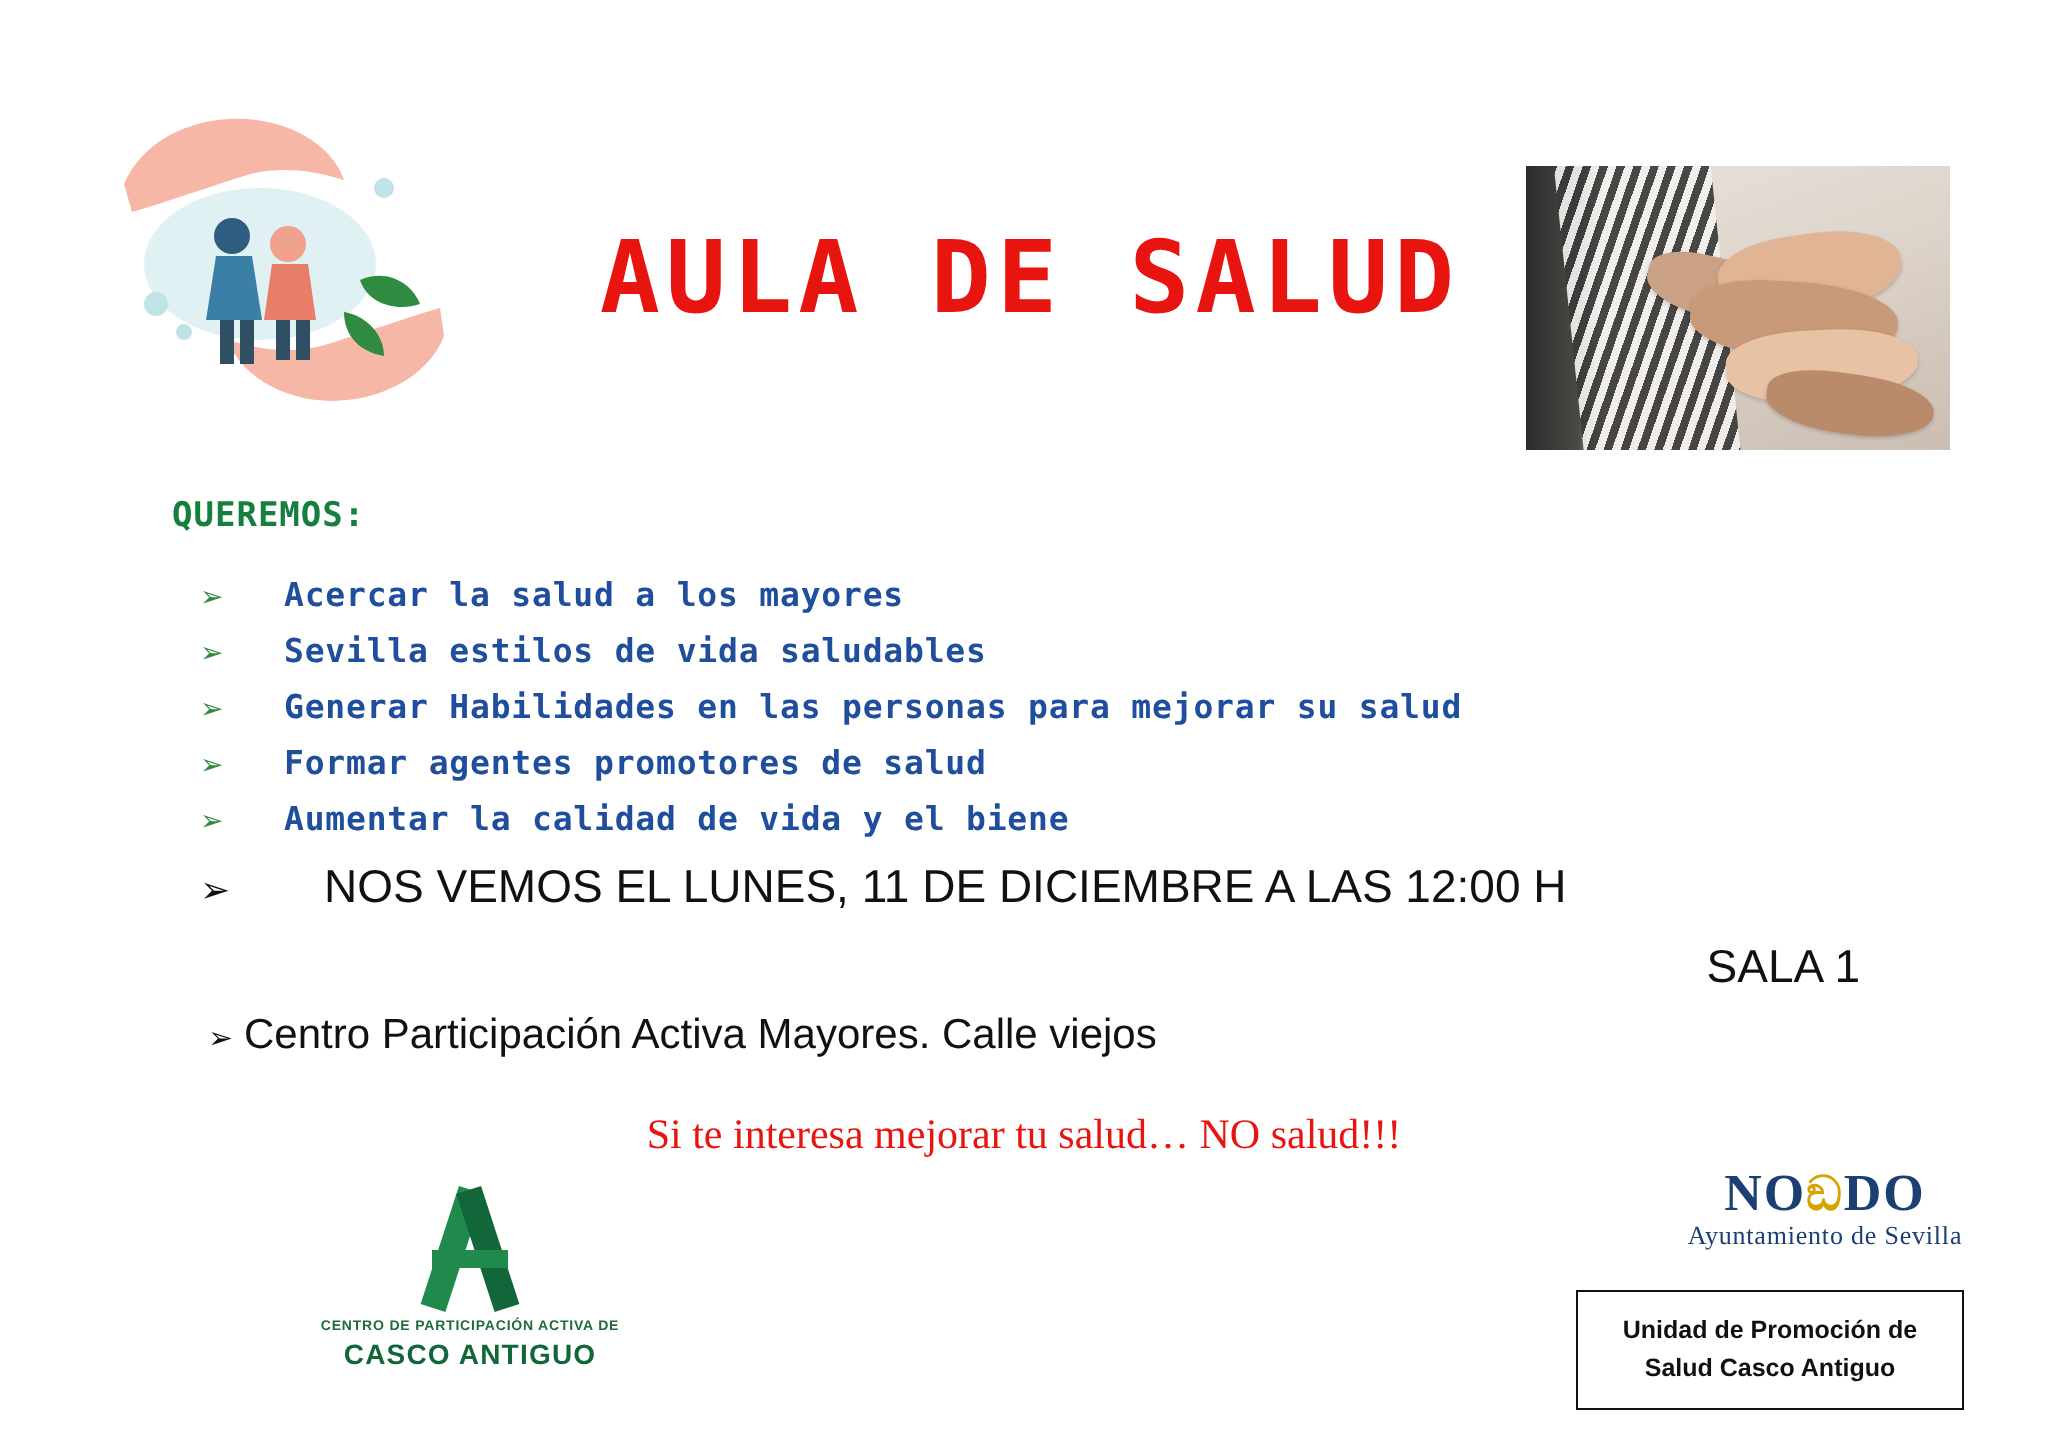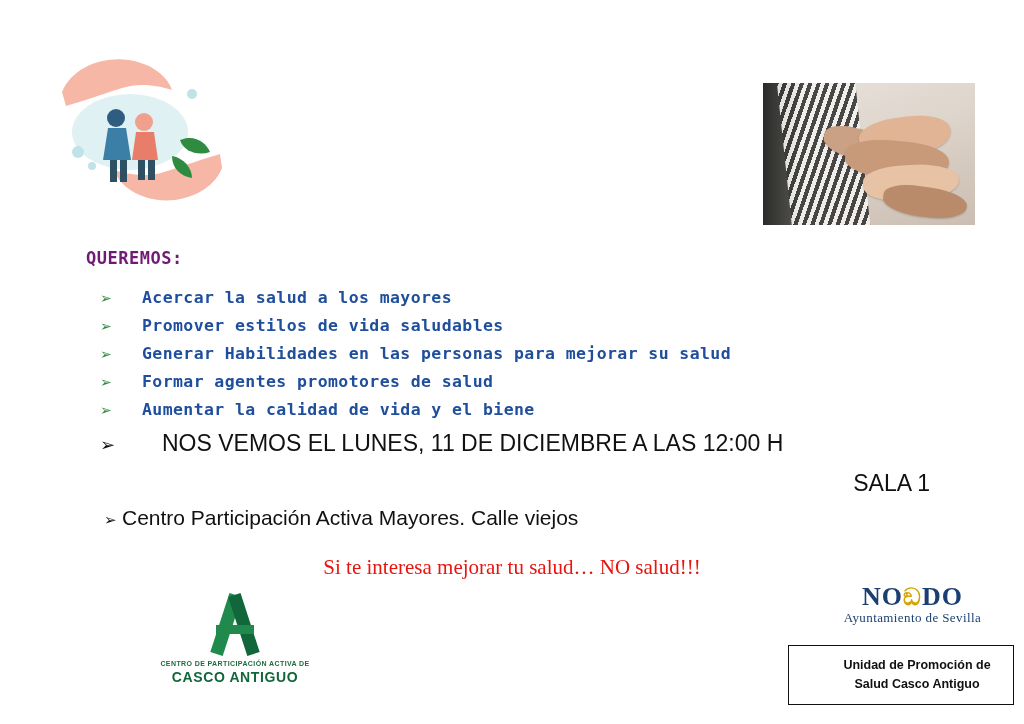--- a/index.html
+++ b/index.html
@@ -103,21 +103,21 @@
     font-weight: bold;
     font-size: 21px;
     letter-spacing: 1px;
   }
 
   
   .queremos {
     position: absolute;
     left: 86px;
     top: 248px;
-    color: #701a75;
+    color: #15803d;
     font-family: "DejaVu Sans Mono", monospace;
     font-weight: bold;
     font-size: 17px;
     letter-spacing: .5px;
   }
 
   .bullet-list {
     position: absolute;
     left: 100px;
     top: 288px;
@@ -280,21 +280,20 @@
     border: 1px solid #111;
     display: flex;
     flex-direction: column;
     align-items: center;
     justify-content: center;
     text-align: center;
     font-size: 12.5px;
     font-weight: bold;
     color: #111;
     line-height: 1.5;
-    padding-left: 32px;
   }
 
   
   .ill-svg { display: block; }
 </style>
 </head>
 <body>
 
 <div class="poster">
 
@@ -312,20 +311,21 @@
         <path d="M84 84 h18 l4 28 h-26 z" fill="#e87e6a"></path>
         <path d="M86 112 h7 v20 h-7 z M96 112 h7 v20 h-7 z" fill="#2f4f63"></path>
         <path d="M128 92 C142 86, 154 94, 158 104 C146 108, 132 104, 128 92 Z" fill="#2e8b3f"></path>
         <path d="M120 108 C132 110, 140 120, 140 130 C128 128, 120 120, 120 108 Z" fill="#2e8b3f"></path>
         <circle cx="26" cy="104" r="6" fill="#bfe3e6"></circle>
         <circle cx="40" cy="118" r="4" fill="#bfe3e6"></circle>
         <circle cx="140" cy="46" r="5" fill="#bfe3e6"></circle>
       </svg>
     </div>
 
+    <div class="title">AULA  DE  SALUD</div>
 
     <div class="photo">
       <div class="ph-bg"></div>
       <div class="ph-dark-left"></div>
       <div class="ph-stripe"></div>
       <div class="hand h4"></div>
       <div class="hand h1"></div>
       <div class="hand h2"></div>
       <div class="hand h3"></div>
       <div class="hand h5"></div>
@@ -334,21 +334,21 @@
 
   <div class="queremos">QUEREMOS:</div>
 
   <div class="bullet-list">
     <div class="bullet">
       <span class="arrow">➢</span>
       <span>Acercar la salud a los mayores</span>
     </div>
     <div class="bullet">
       <span class="arrow">➢</span>
-      <span>Promover estilos de vida saludables</span>
+      <span>Sevilla estilos de vida saludables</span>
     </div>
     <div class="bullet">
       <span class="arrow">➢</span>
       <span>Generar Habilidades en las personas para mejorar su salud</span>
     </div>
     <div class="bullet">
       <span class="arrow">➢</span>
       <span>Formar agentes promotores de salud</span>
     </div>
     <div class="bullet">

